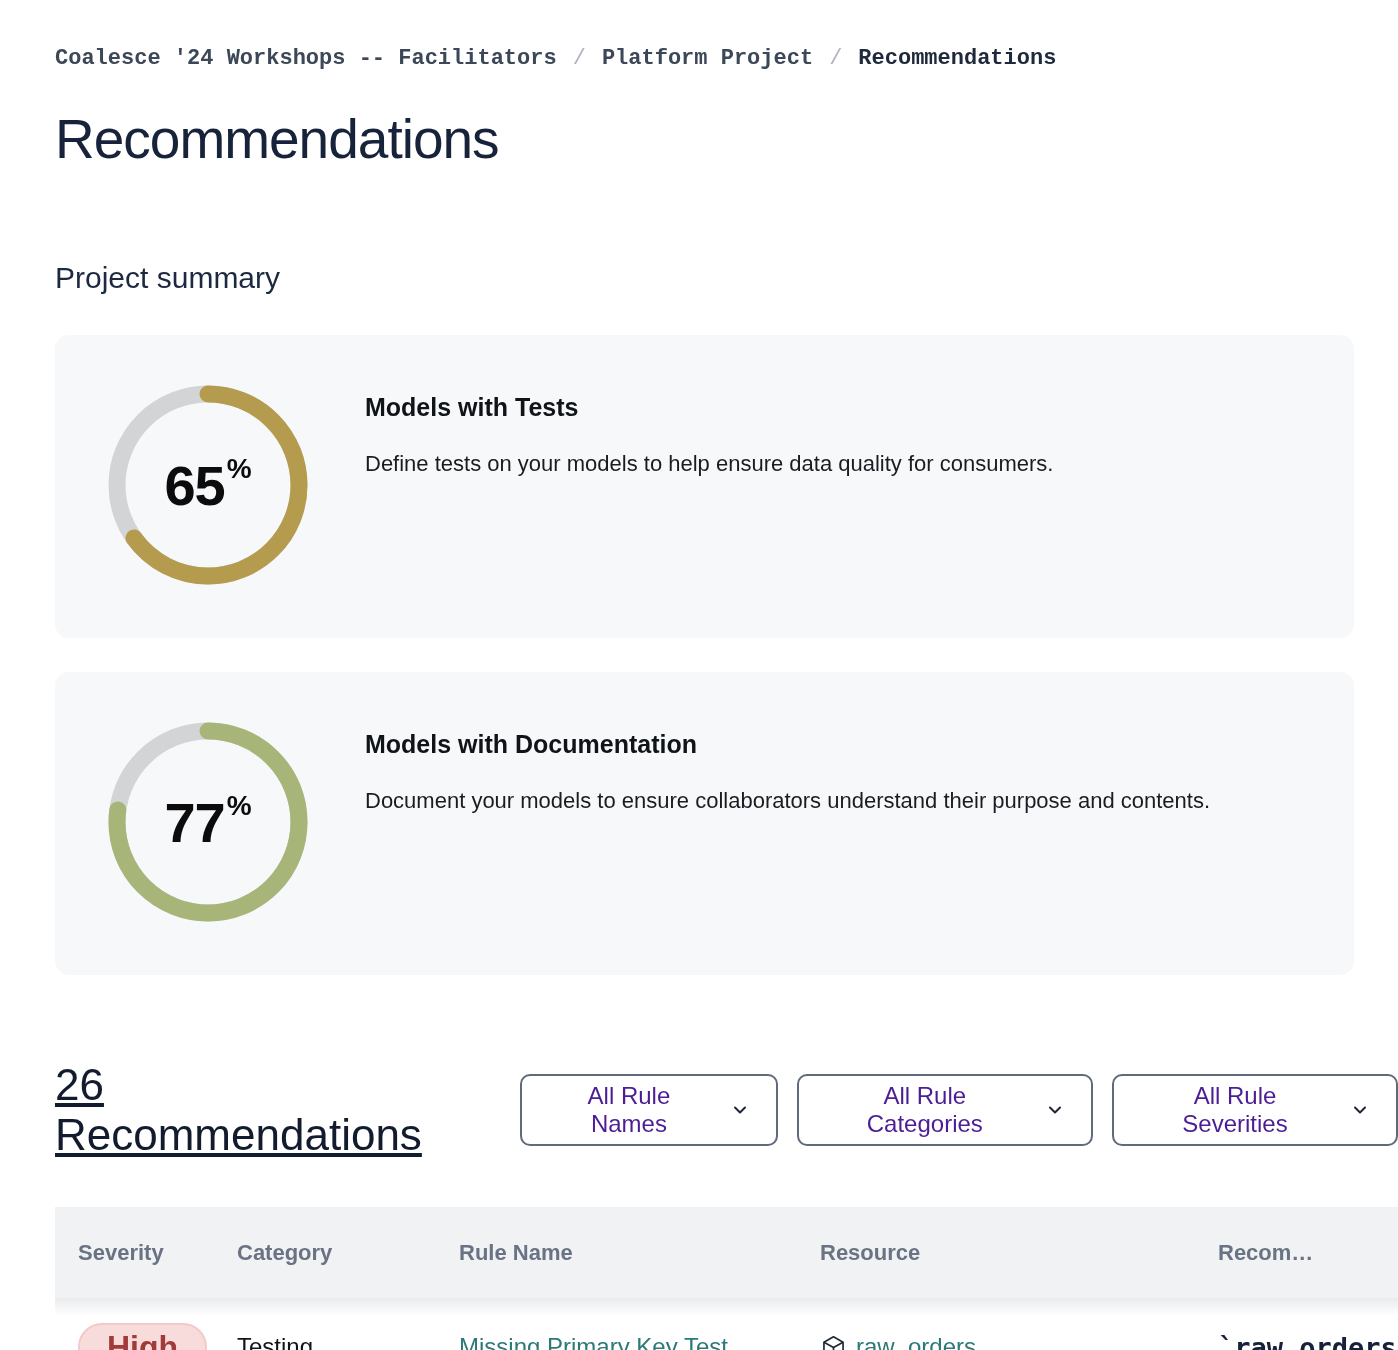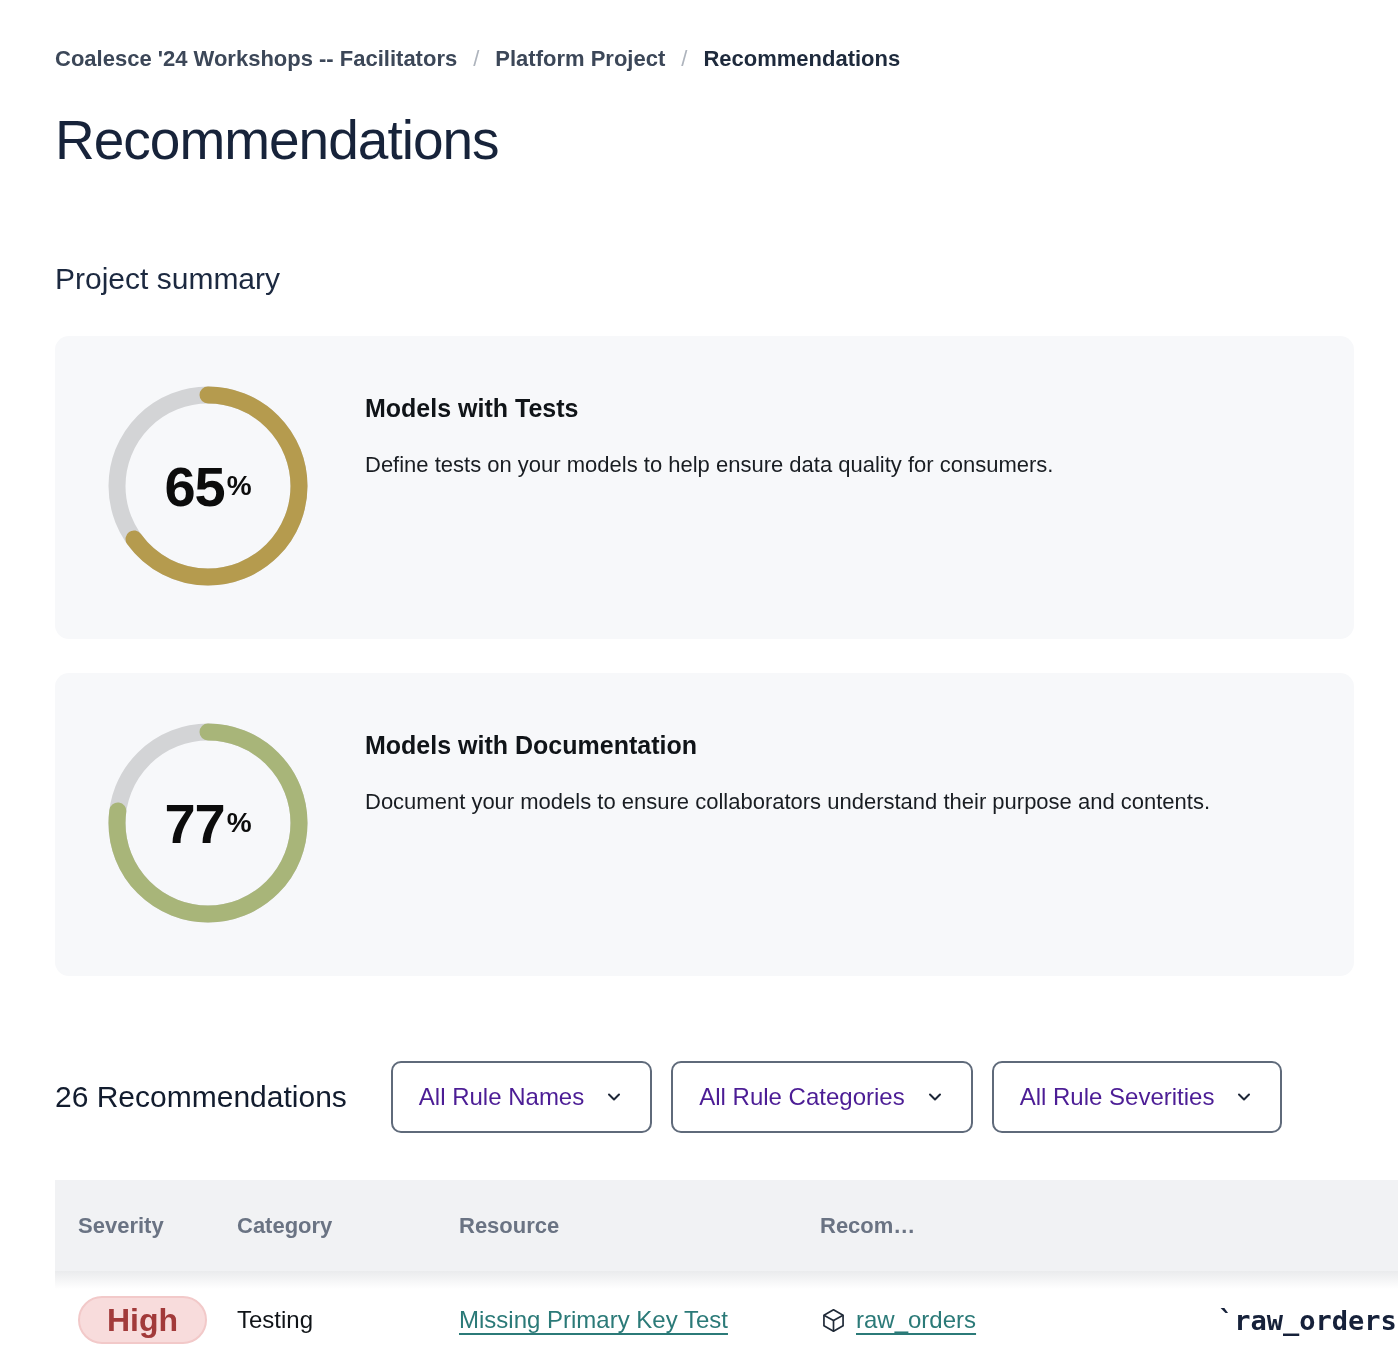--- a/index.html
+++ b/index.html
@@ -7,21 +7,21 @@
     width: 1398px;
     height: 1350px;
     overflow: hidden;
     background: #ffffff;
     font-family: "Liberation Sans", sans-serif;
     color: #1b2537;
   }
   .page { padding: 46px 0 0 55px; }
 
   
-  .breadcrumb { display: flex; align-items: baseline; gap: 16px; font-size: 22px; font-weight: 700; color: #3c4758; }
+  .breadcrumb { display: flex; align-items: baseline; gap: 16px; font-size: 22px; font-weight: 700; color: #3c4758; font-family: Liberation Mono, monospace; }
   .breadcrumb .sep { color: #aeb4bd; font-weight: 400; }
   .breadcrumb .crumb { cursor: pointer; }
   .breadcrumb .crumb.current { color: #1e2a3c; }
 
   
   h1.page-title { margin: 36px 0 0 0; font-size: 55px; font-weight: 500; letter-spacing: -1px; color: #17233a; }
 
   
   h2.section-heading { margin: 90px 0 40px 0; font-size: 30px; font-weight: 400; color: #1c2940; }
 
@@ -33,30 +33,30 @@
     margin-bottom: 34px;
     display: flex; align-items: flex-start;
     box-sizing: border-box;
     padding: 50px 0 0 53px;
   }
   .donut-wrap { position: relative; width: 200px; height: 200px; flex: 0 0 auto; }
   .donut-center {
     position: absolute; inset: 0;
     display: flex; align-items: center; justify-content: center;
   }
-  .donut-center .inner { display: flex; align-items: center; }
+  .donut-center .inner { display: flex; align-items: flex-start; }
   .donut-center .pct-num { font-size: 56px; font-weight: 700; color: #0c0c0c; letter-spacing: -1px; }
   .donut-center .pct-sign { font-size: 28px; font-weight: 700; color: #0c0c0c; margin-left: 2px; }
   .card-text { margin-left: 57px; padding-top: 8px; max-width: 930px; }
   .card-title { font-size: 25px; font-weight: 700; color: #101418; margin: 0 0 22px 0; }
   .card-desc { font-size: 22px; font-weight: 400; color: #191d22; line-height: 40px; margin: 0; }
 
   
   .filters-row { display: flex; align-items: center; margin-top: 85px; }
-  .count-heading { font-size: 30px; font-weight: 400; color: #121c2e; margin: 0; }
+  .count-heading { font-size: 44px; font-weight: 400; color: #121c2e; margin: 0; text-decoration: underline; }
   .filter-group { display: flex; gap: 19px; margin-left: 44px; }
   .filter-btn {
     height: 72px;
     display: flex; align-items: center;
     padding: 0 26px;
     border: 2px solid #5f6a7a;
     border-radius: 10px;
     background: #ffffff;
     font-size: 24px;
     color: #4c1d95;
@@ -191,20 +191,21 @@
         </span>
       </button>
     </div>
   </div>
 
   <div class="table-wrap">
     <div class="rec-table">
       <div class="thead">
         <div>Severity</div>
         <div>Category</div>
+        <div>Rule Name</div>
         <div>Resource</div>
         <div>Recom…</div>
       </div>
       <div class="trow">
         <div>
           <span class="badge">High</span>
         </div>
         <div>Testing</div>
         <div>
           <a class="teal-link">Missing Primary Key Test</a>

